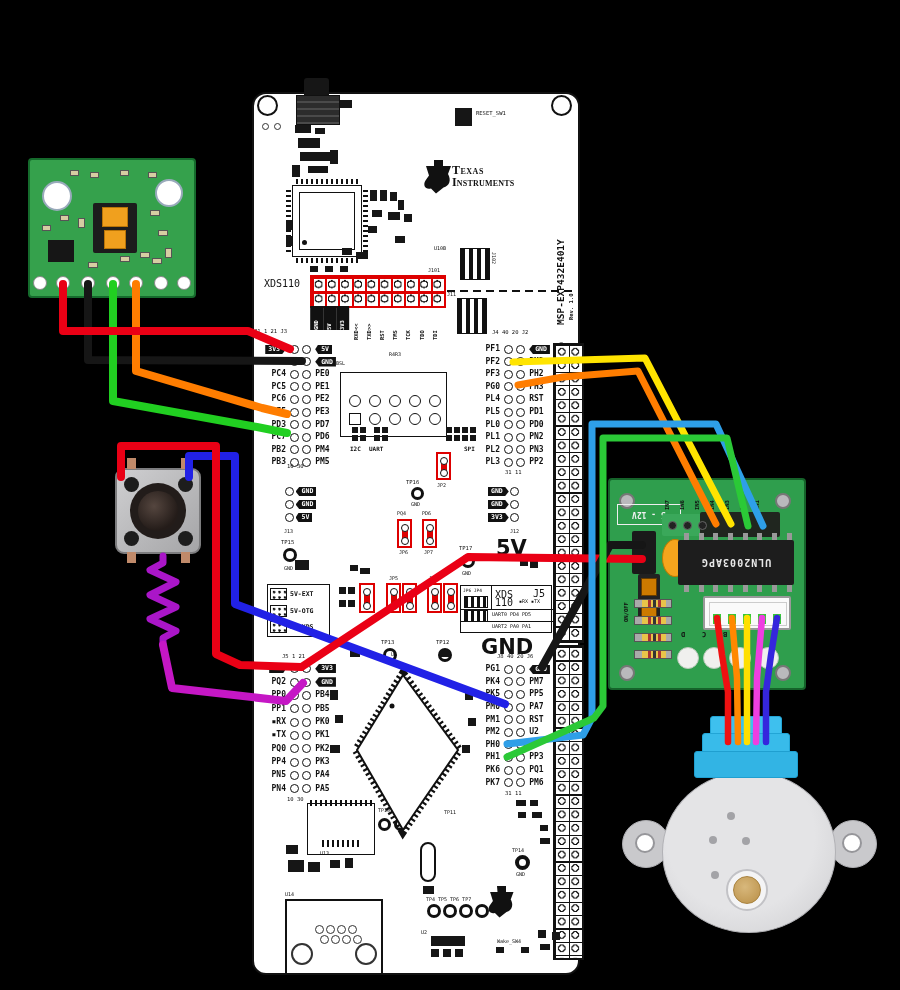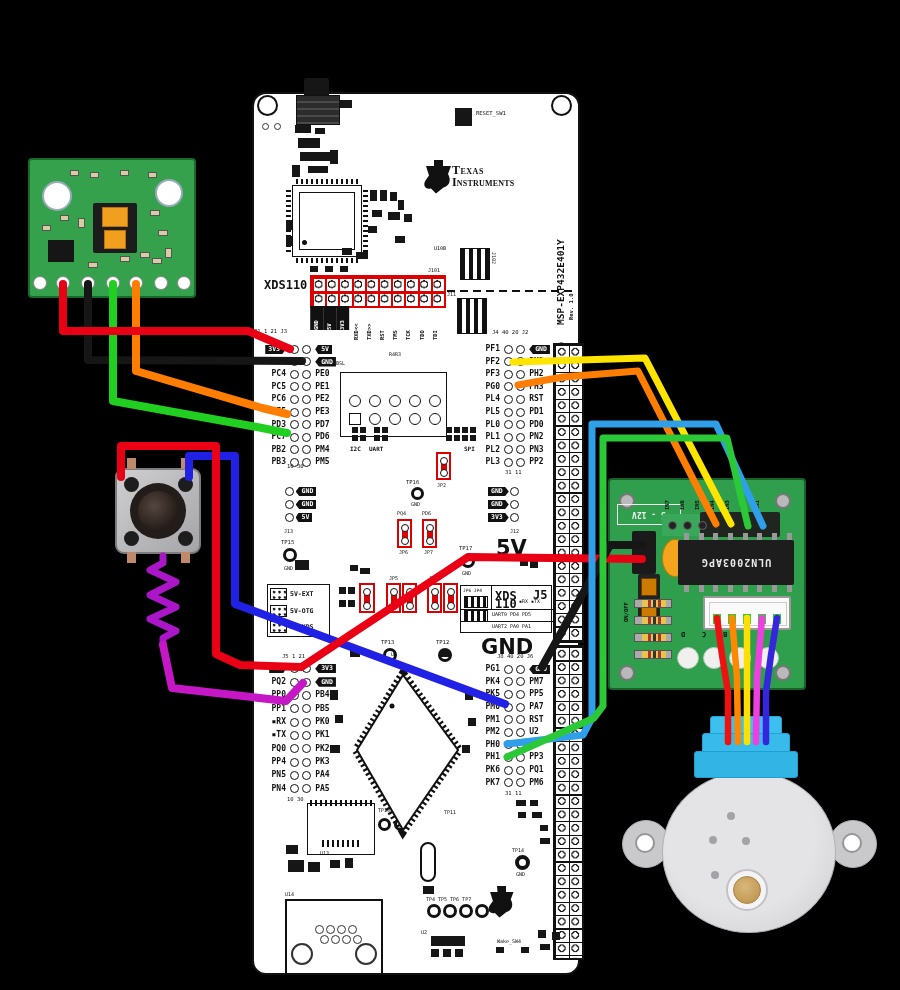--- a/index.html
+++ b/index.html
@@ -1,20 +1,20 @@
 <!DOCTYPE html>
 <html><head>
 <meta charset="utf-8">
 <style>
   html,body{margin:0;padding:0;background:#000;}
   #stage{position:relative;width:900px;height:990px;background:#000;overflow:hidden;
          font-family:"DejaVu Sans Mono",monospace;color:#111;}
   .abs{position:absolute;}
   .mini{position:absolute;font:5.5px/1 "DejaVu Sans Mono",monospace;color:#111;white-space:nowrap;}
-  .m7{font-size:12px;font-weight:bold;}
+  .m7{font-size:10px;font-weight:normal;}
   .m6{font-size:6px;}
   .m5{font-size:5px;}
   .hole{position:absolute;border-radius:50%;background:#fff;border:2px solid #111;box-sizing:border-box;}
   .ring{position:absolute;border-radius:50%;background:#fff;border:1.6px solid #333;box-sizing:border-box;}
   .smd{position:absolute;background:#161616;}
   .smdt{position:absolute;background:#d6cda2;border:1px solid #555;box-sizing:border-box;}
   
   .hblock{position:absolute;}
   .hrow{display:flex;align-items:center;height:12.55px;}
   #hb-bl .hrow{height:13.35px;}

